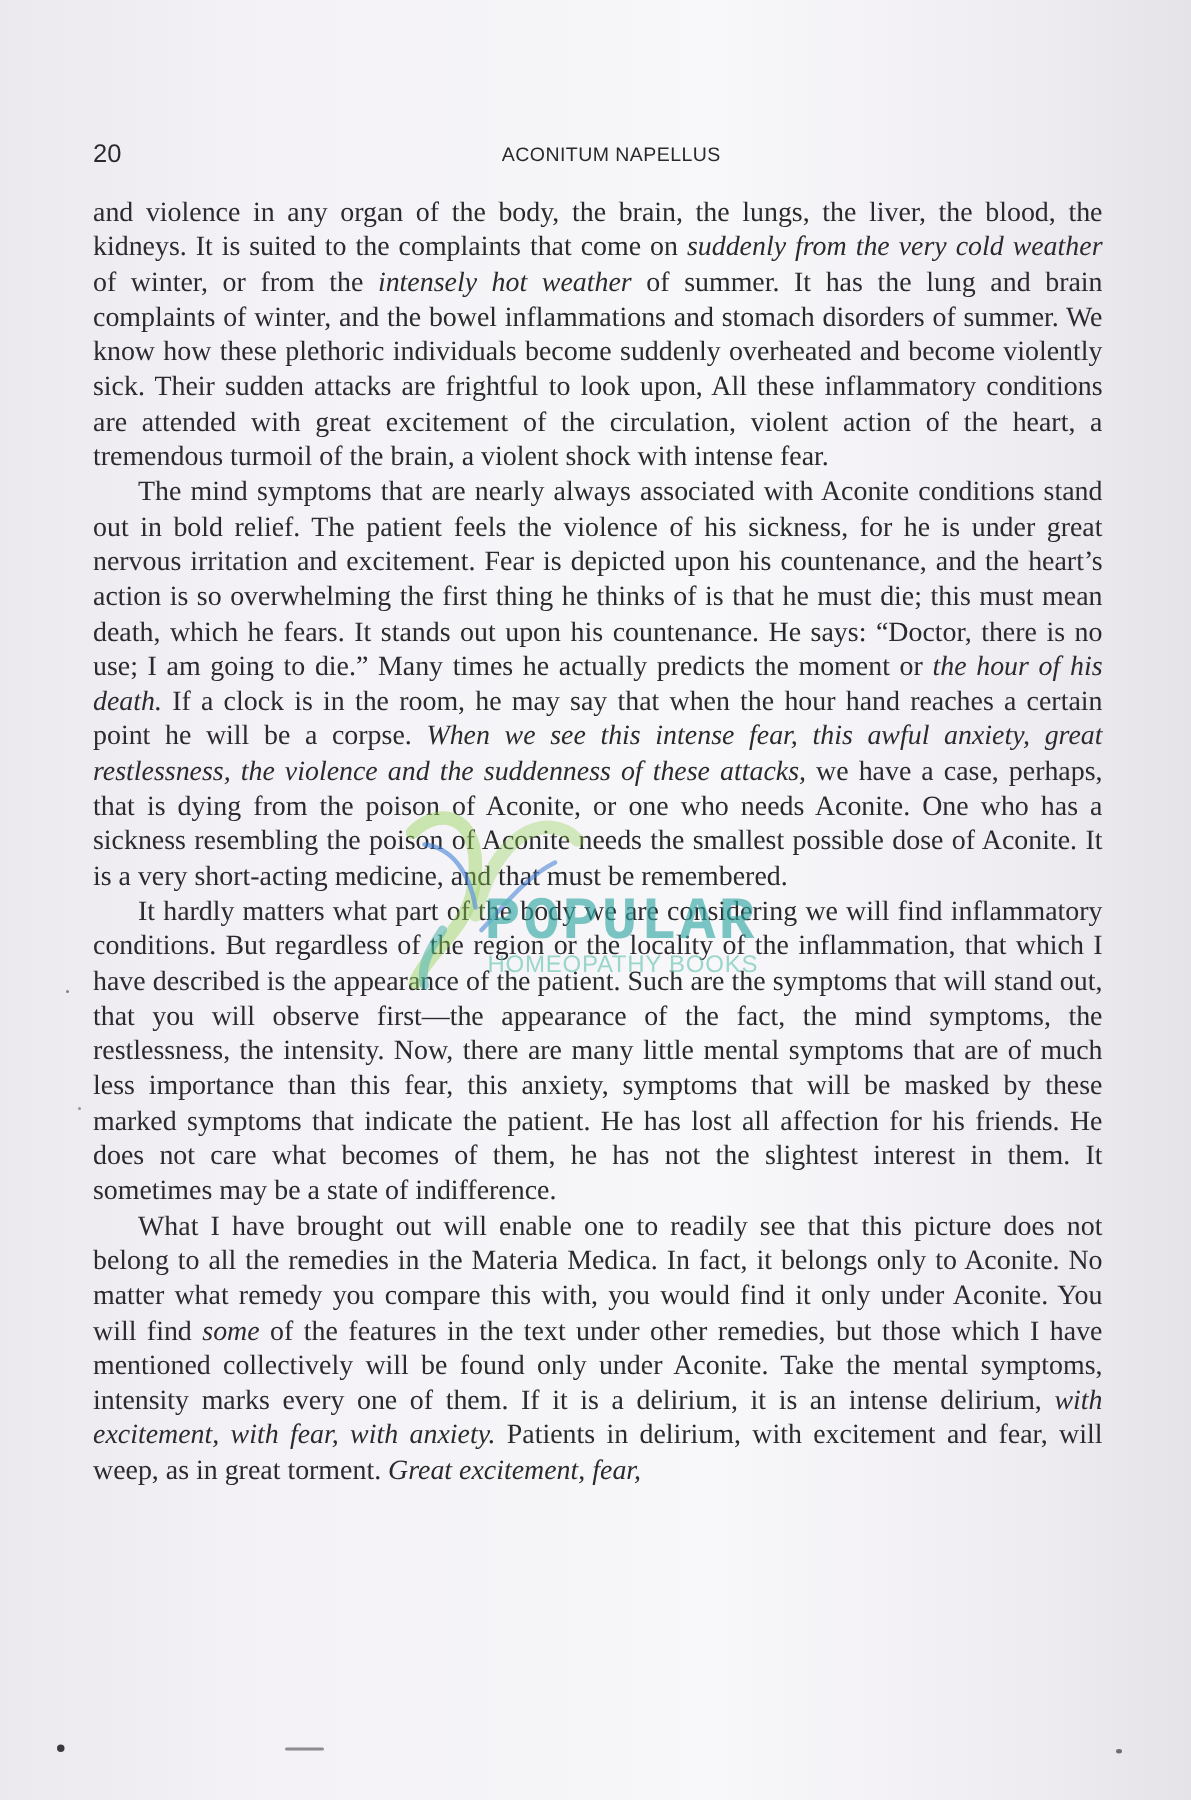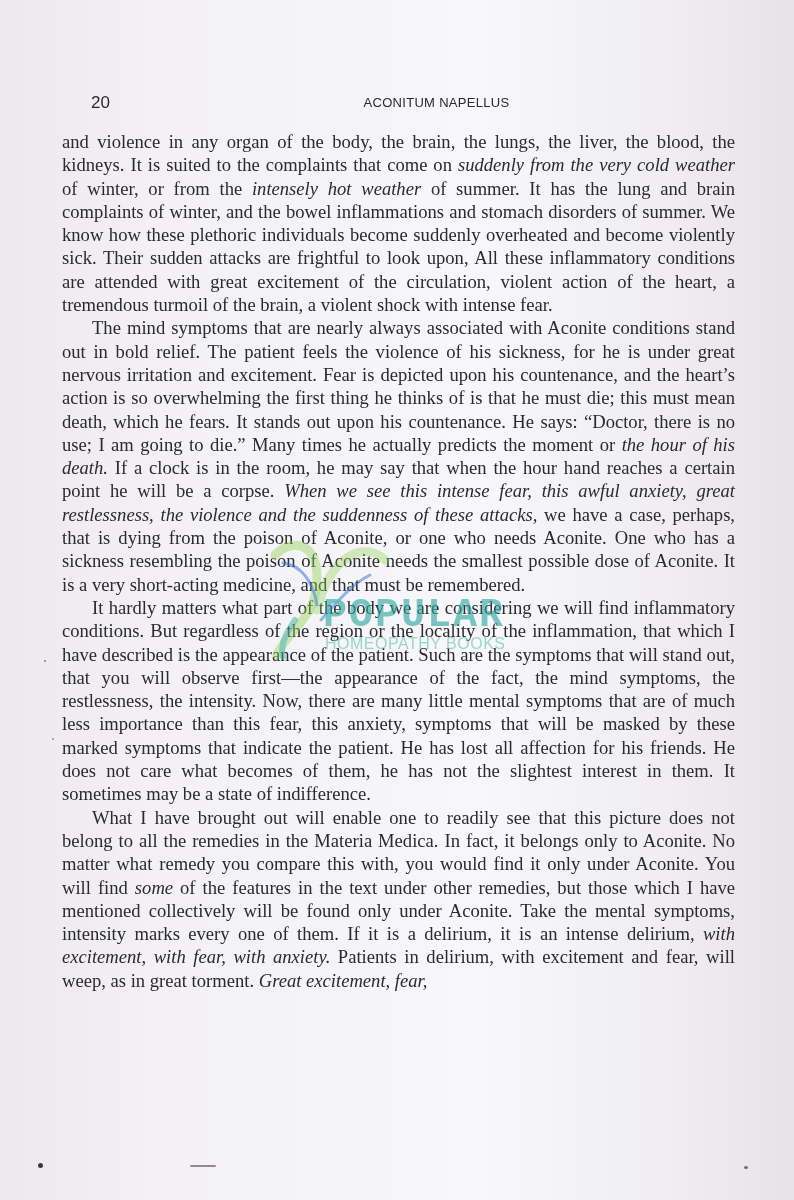--- a/index.html
+++ b/index.html
@@ -21,21 +21,20 @@
       width: 794px; height: 1200px;
       background:
         linear-gradient(90deg, #ece9ee 0%, #f3f1f5 20%, #f6f5f8 50%, #f8f7fa 60%, #efedf1 85%, #e6e3e8 100%);
     }
     .header {
       position: absolute;
       top: 93px;
       left: 62px;
       width: 673px;
       height: 24px;
-      margin-left: 29px;
     }
     .page-number {
       position: absolute;
       left: 0;
       top: 0;
       font-family: "Liberation Sans", "DejaVu Sans", sans-serif;
       font-size: 17px;
       color: #2a292b;
     }
     .running-head {

